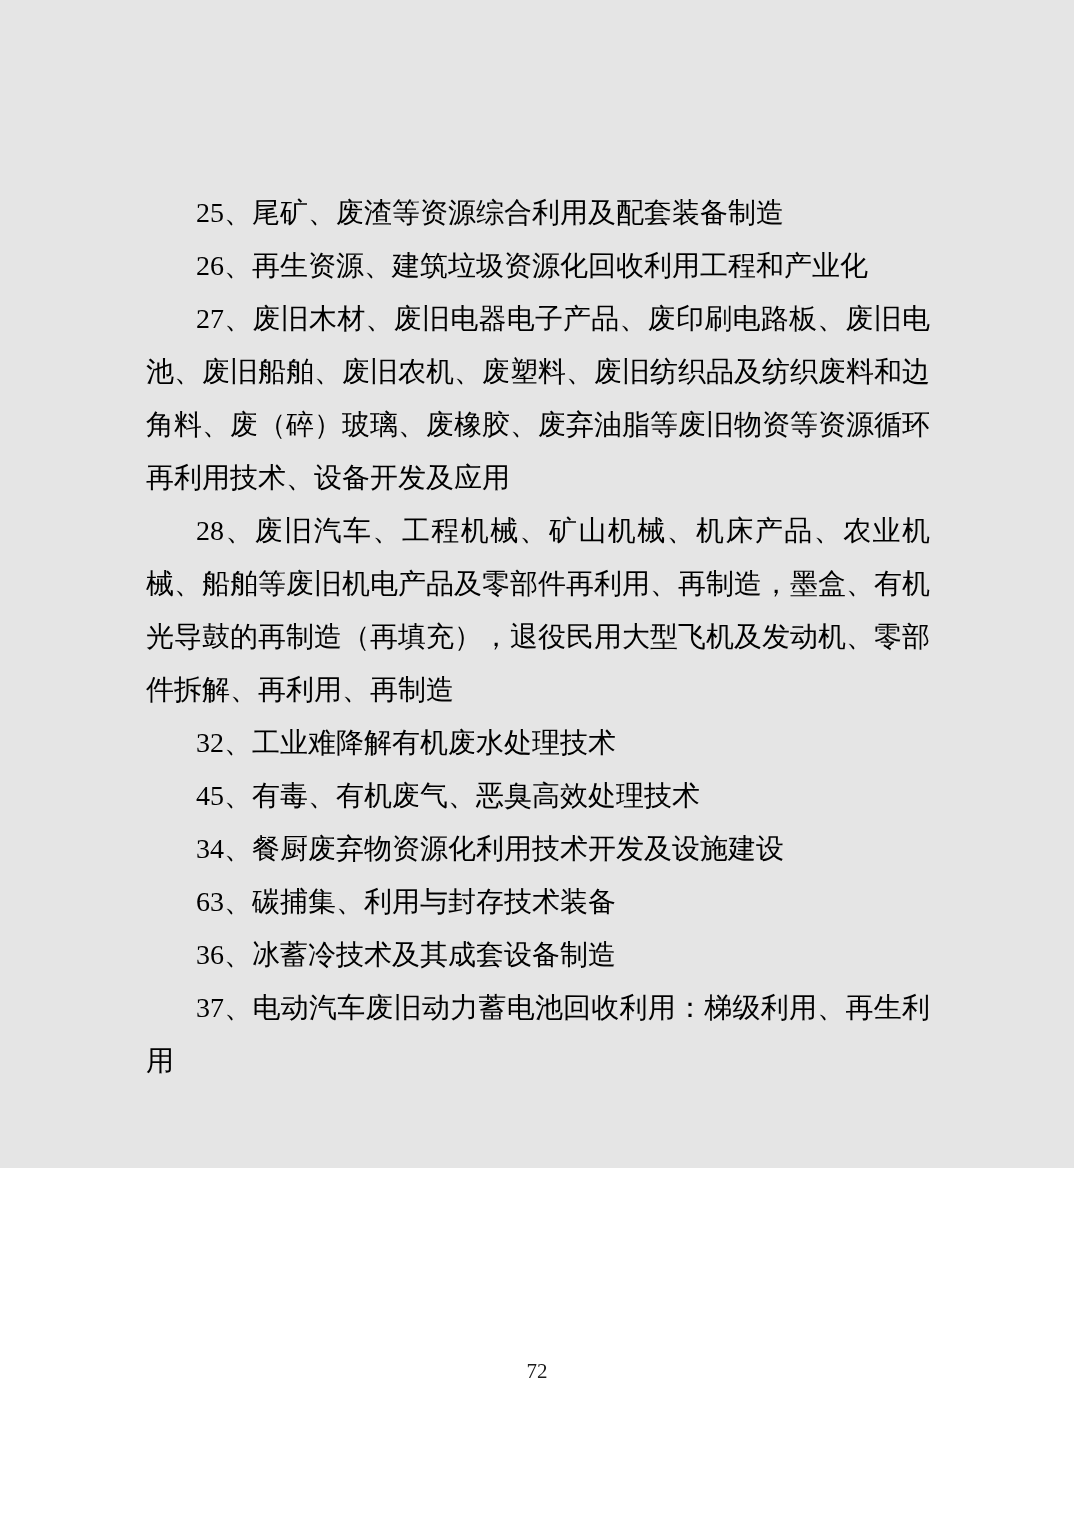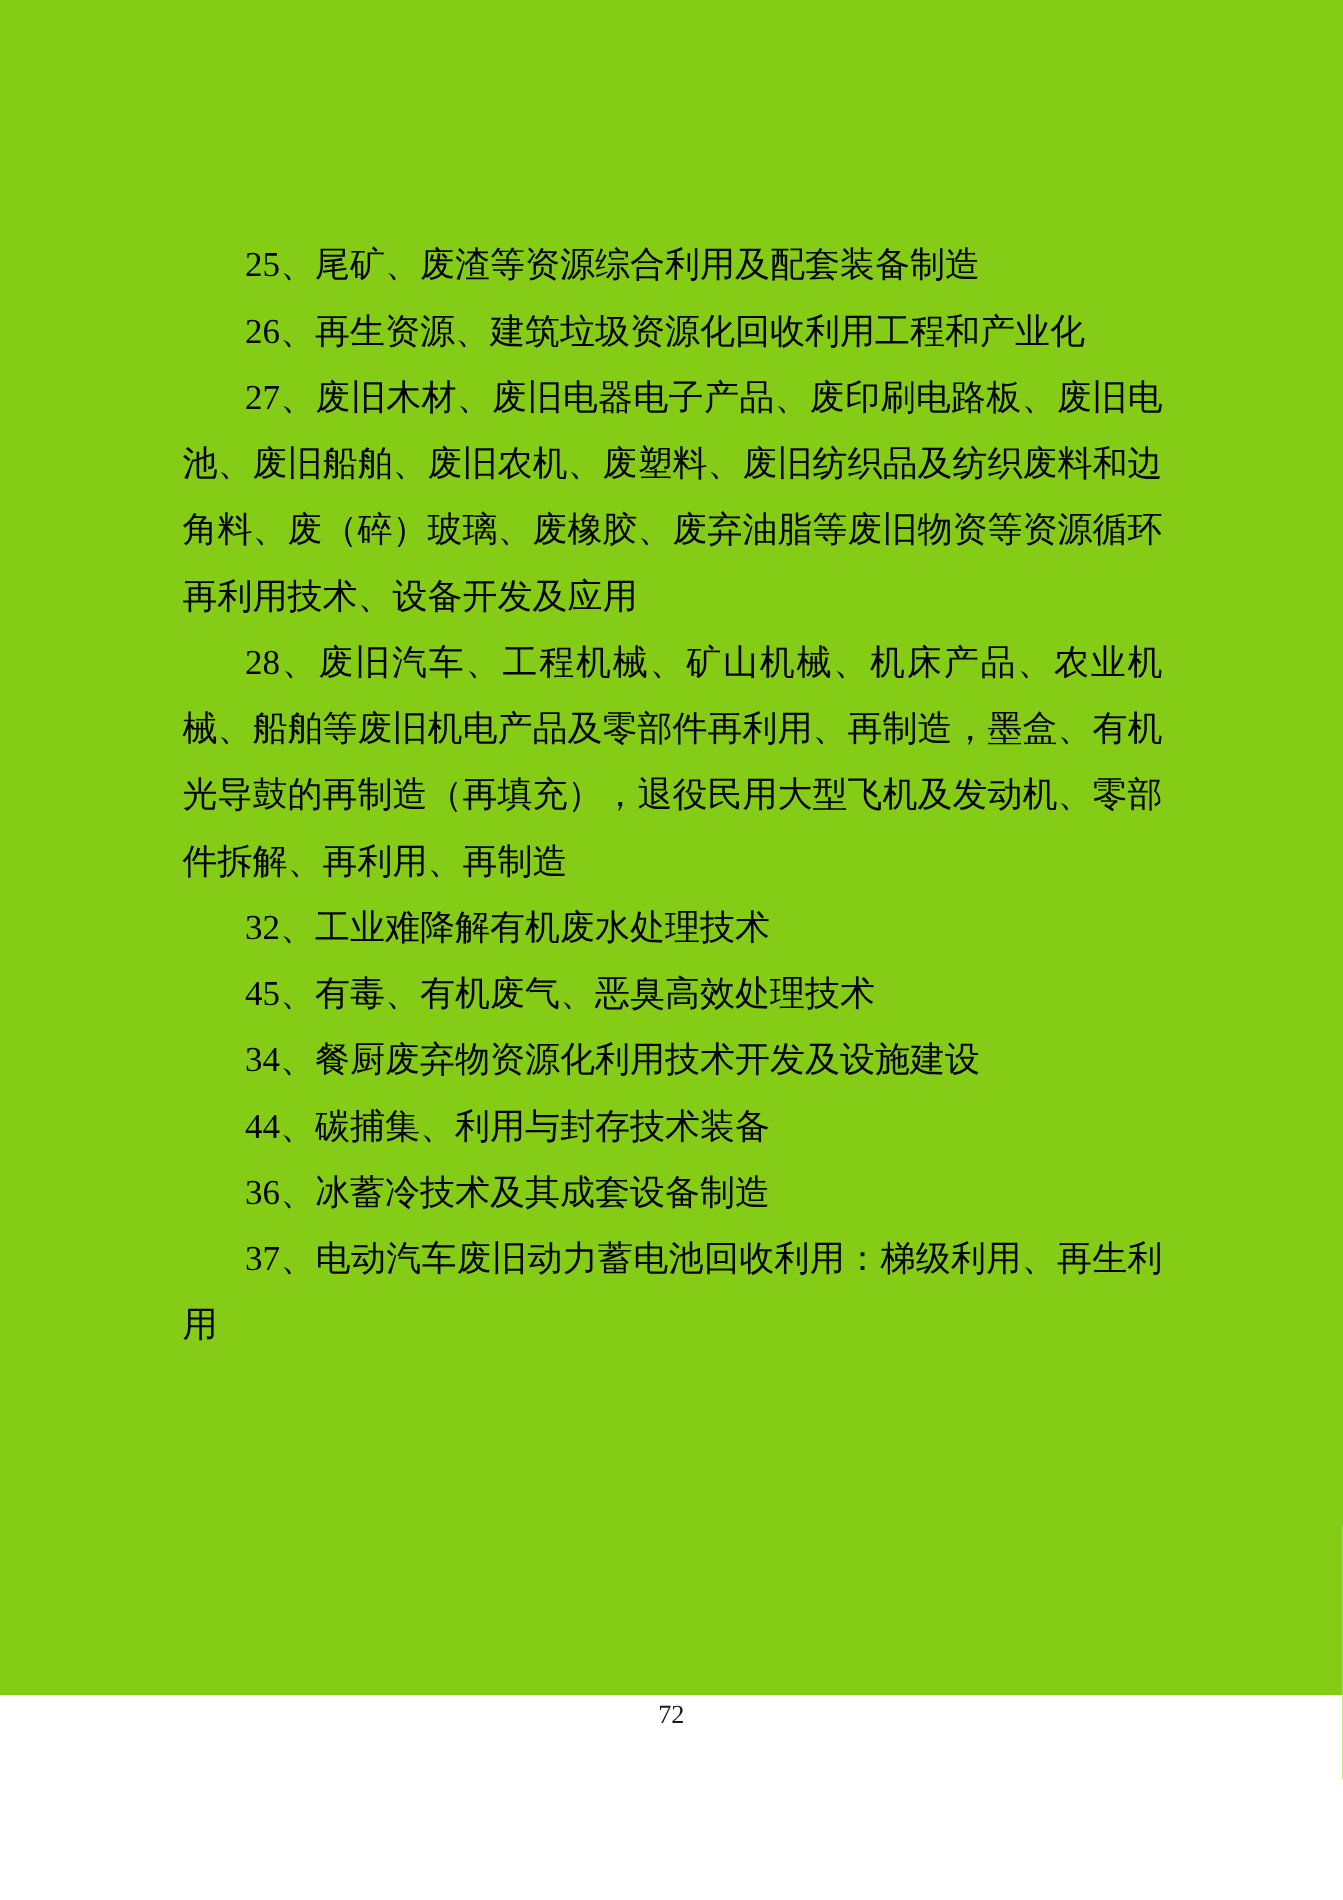--- a/index.html
+++ b/index.html
@@ -13,22 +13,22 @@
     position: relative;
     font-family: "Liberation Serif", "DejaVu Serif", serif;
     color: #000000;
     overflow: hidden;
   }
   .doc-page {
     position: absolute;
     left: 0;
     top: 0;
     width: 1074px;
-    height: 1356px;
-    background: #84cc16;
+    height: 1168px;
+    background: #e5e5e5;
   }
   .doc-content {
     position: absolute;
     left: 146px;
     top: 186px;
     width: 784px;
   }
   .doc-content p.doc-para {
     margin: 0;
     padding: 0;
@@ -58,21 +58,21 @@
 <div class="doc-page">
 
   <div class="doc-content">
     <p class="doc-para">25、尾矿、废渣等资源综合利用及配套装备制造</p>
     <p class="doc-para">26、再生资源、建筑垃圾资源化回收利用工程和产业化</p>
     <p class="doc-para">27、废旧木材、废旧电器电子产品、废印刷电路板、废旧电池、废旧船舶、废旧农机、废塑料、废旧纺织品及纺织废料和边角料、废（碎）玻璃、废橡胶、废弃油脂等废旧物资等资源循环再利用技术、设备开发及应用</p>
     <p class="doc-para">28、废旧汽车、工程机械、矿山机械、机床产品、农业机械、船舶等废旧机电产品及零部件再利用、再制造，墨盒、有机光导鼓的再制造（再填充），退役民用大型飞机及发动机、零部件拆解、再利用、再制造</p>
     <p class="doc-para">32、工业难降解有机废水处理技术</p>
     <p class="doc-para">45、有毒、有机废气、恶臭高效处理技术</p>
     <p class="doc-para">34、餐厨废弃物资源化利用技术开发及设施建设</p>
-    <p class="doc-para">44、碳捕集、利用与封存技术装备</p>
+    <p class="doc-para">63、碳捕集、利用与封存技术装备</p>
     <p class="doc-para">36、冰蓄冷技术及其成套设备制造</p>
     <p class="doc-para">37、电动汽车废旧动力蓄电池回收利用：梯级利用、再生利用</p>
   </div>
 
   <div class="page-footer">
     <span class="page-number">72</span>
   </div>
 
 </div>
 

